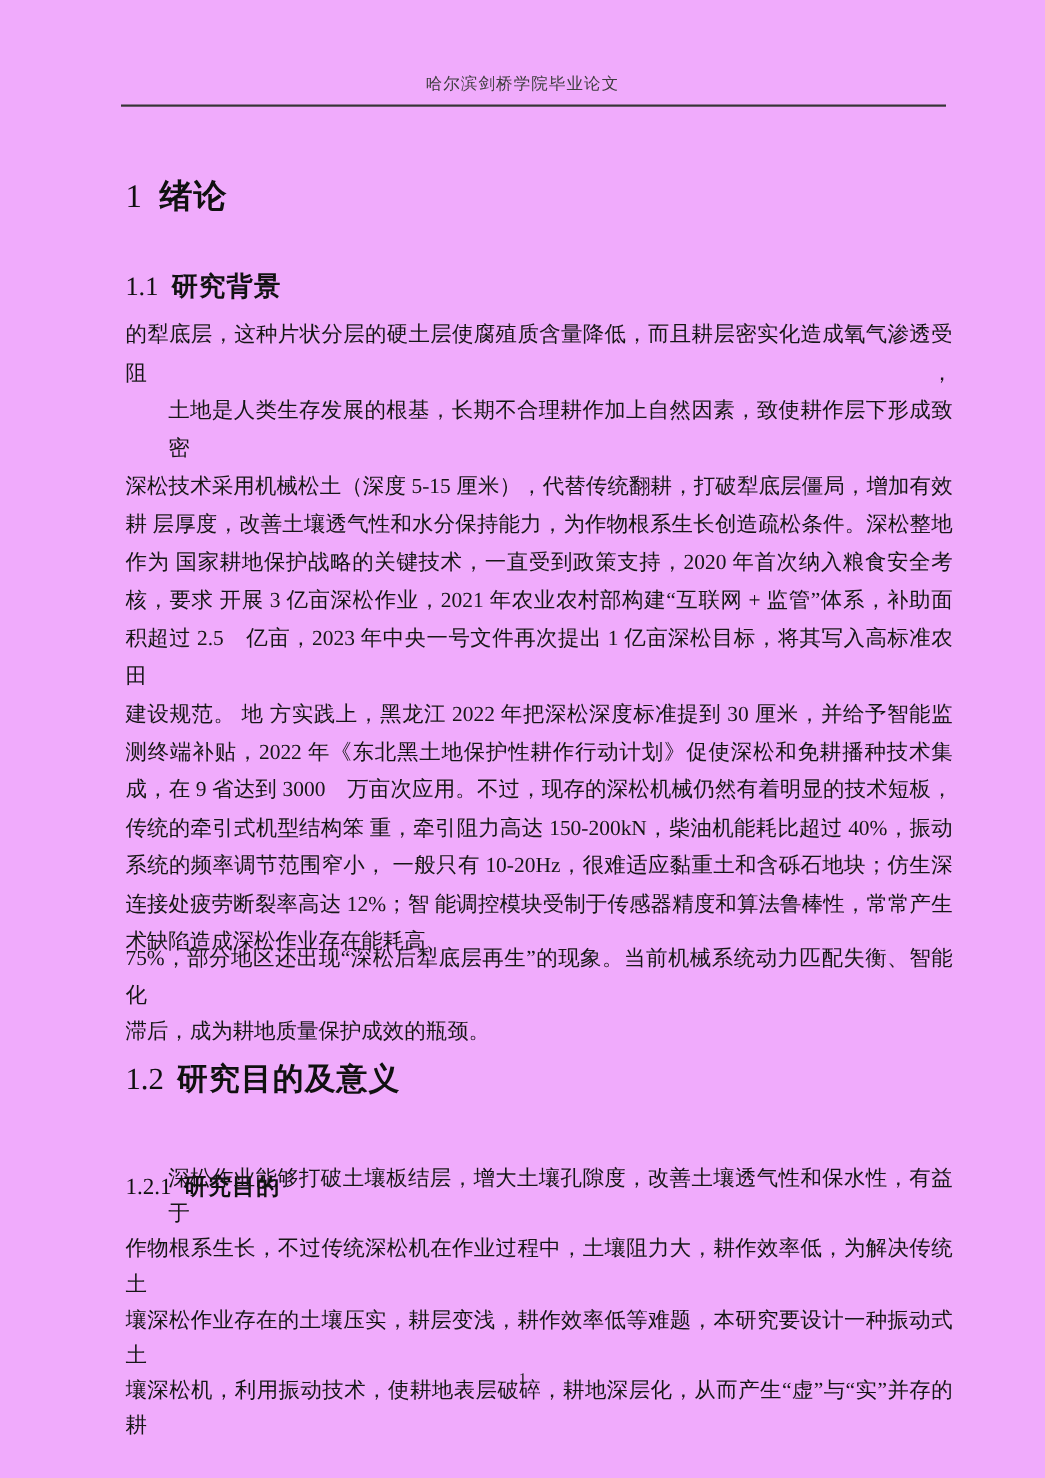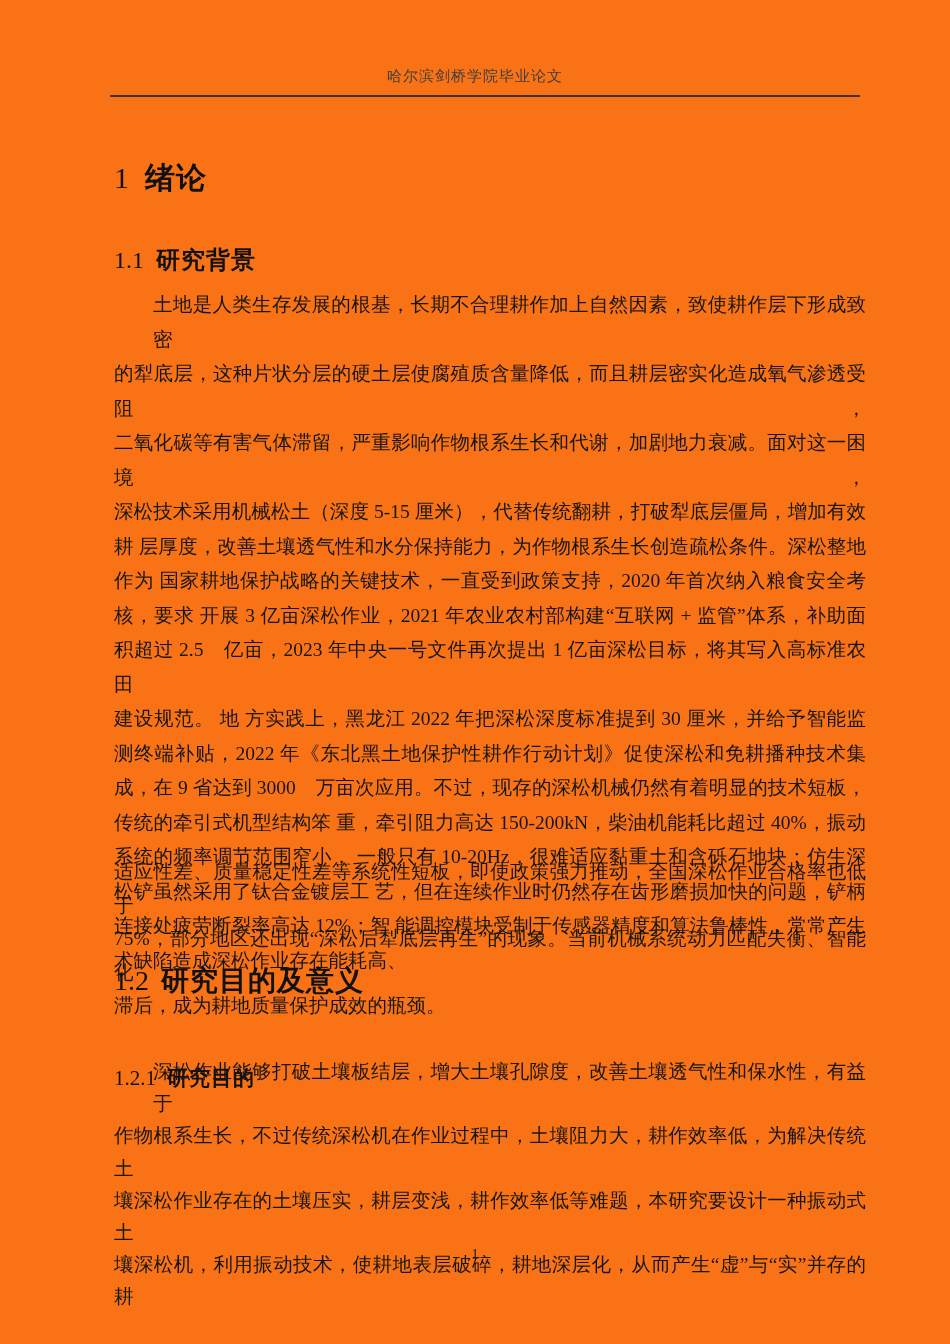--- a/index.html
+++ b/index.html
@@ -4,21 +4,21 @@
 <style>
   html, body {
     margin: 0;
     padding: 0;
     background: #ffffff;
   }
   .page {
     position: relative;
     width: 950px;
     height: 1344px;
-    background: #f97316;
+    background: #f0abfc;
     overflow: hidden;
     font-family: "Liberation Serif", "DejaVu Serif", serif;
     color: #1b1b1b;
   }
 
   
   .running-header {
     position: absolute;
     top: 67px;
     left: 0;
@@ -106,40 +106,37 @@
 
   <div class="heading h1">
     <span class="num">1</span><span class="zh">绪论</span>
   </div>
 
   <div class="heading h2a">
     <span class="num">1.1</span><span class="zh">研究背景</span>
   </div>
 
   <div class="textblock block-a">
+    <div class="line">的犁底层，这种片状分层的硬土层使腐殖质含量降低，而且耕层密实化造成氧气渗透受阻，</div>
     <div class="line indent">土地是人类生存发展的根基，长期不合理耕作加上自然因素，致使耕作层下形成致密</div>
-    <div class="line">的犁底层，这种片状分层的硬土层使腐殖质含量降低，而且耕层密实化造成氧气渗透受阻，</div>
-    <div class="line">二氧化碳等有害气体滞留，严重影响作物根系生长和代谢，加剧地力衰减。面对这一困境，</div>
     <div class="line">深松技术采用机械松土（深度 5-15 厘米），代替传统翻耕，打破犁底层僵局，增加有效</div>
     <div class="line">耕 层厚度，改善土壤透气性和水分保持能力，为作物根系生长创造疏松条件。深松整地</div>
     <div class="line">作为 国家耕地保护战略的关键技术，一直受到政策支持，2020 年首次纳入粮食安全考</div>
     <div class="line">核，要求 开展 3 亿亩深松作业，2021 年农业农村部构建“互联网 + 监管”体系，补助面</div>
     <div class="line">积超过 2.5　亿亩，2023 年中央一号文件再次提出 1 亿亩深松目标，将其写入高标准农田</div>
     <div class="line">建设规范。 地 方实践上，黑龙江 2022 年把深松深度标准提到 30 厘米，并给予智能监</div>
     <div class="line">测终端补贴，2022 年《东北黑土地保护性耕作行动计划》促使深松和免耕播种技术集</div>
     <div class="line">成，在 9 省达到 3000　万亩次应用。不过，现存的深松机械仍然有着明显的技术短板，</div>
     <div class="line">传统的牵引式机型结构笨 重，牵引阻力高达 150-200kN，柴油机能耗比超过 40%，振动</div>
     <div class="line">系统的频率调节范围窄小， 一般只有 10-20Hz，很难适应黏重土和含砾石地块；仿生深</div>
-    <div class="line">松铲虽然采用了钛合金镀层工 艺，但在连续作业时仍然存在齿形磨损加快的问题，铲柄</div>
     <div class="line">连接处疲劳断裂率高达 12%；智 能调控模块受制于传感器精度和算法鲁棒性，常常产生</div>
     <div class="line left">术缺陷造成深松作业存在能耗高、</div>
   </div>
 
   <div class="textblock block-b">
-    <div class="line">适应性差、质量稳定性差等系统性短板，即使政策强力推动，全国深松作业合格率也低于</div>
     <div class="line">75%，部分地区还出现“深松后犁底层再生”的现象。当前机械系统动力匹配失衡、智能化</div>
     <div class="line left">滞后，成为耕地质量保护成效的瓶颈。</div>
   </div>
 
   <div class="heading h2b">
     <span class="num">1.2</span><span class="zh">研究目的及意义</span>
   </div>
 
   <div class="heading h3">
     <span class="num">1.2.1</span><span class="zh">研究目的</span>

